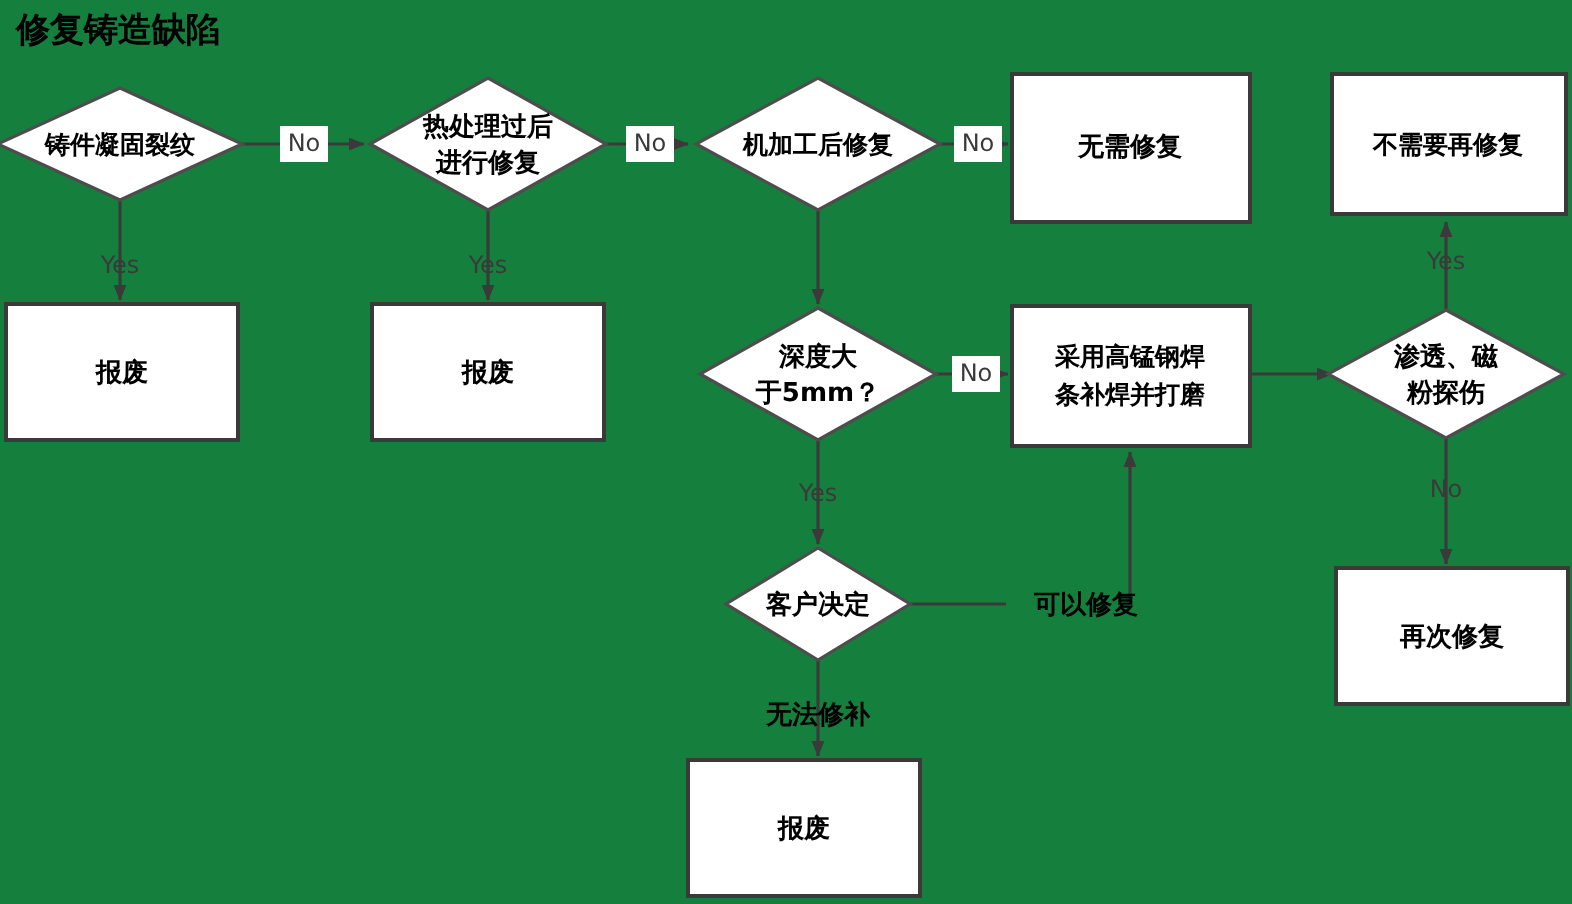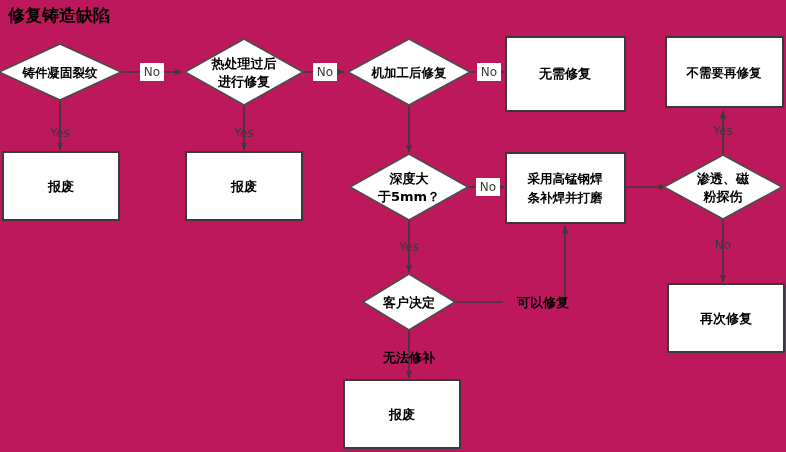--- a/index.html
+++ b/index.html
@@ -7,21 +7,21 @@
     padding: 0;
     background: #ffffff;
   }
   body {
     font-family: "DejaVu Sans", "Liberation Sans", sans-serif;
   }
   #canvas {
     position: relative;
     width: 786px;
     height: 452px;
-    background: #be185d;
+    background: #15803d;
     overflow: hidden;
   }
   #flow-svg {
     position: absolute;
     left: 0;
     top: 0;
   }
   .node-shape {
     fill: #ffffff;
     stroke: #4d4d4d;

